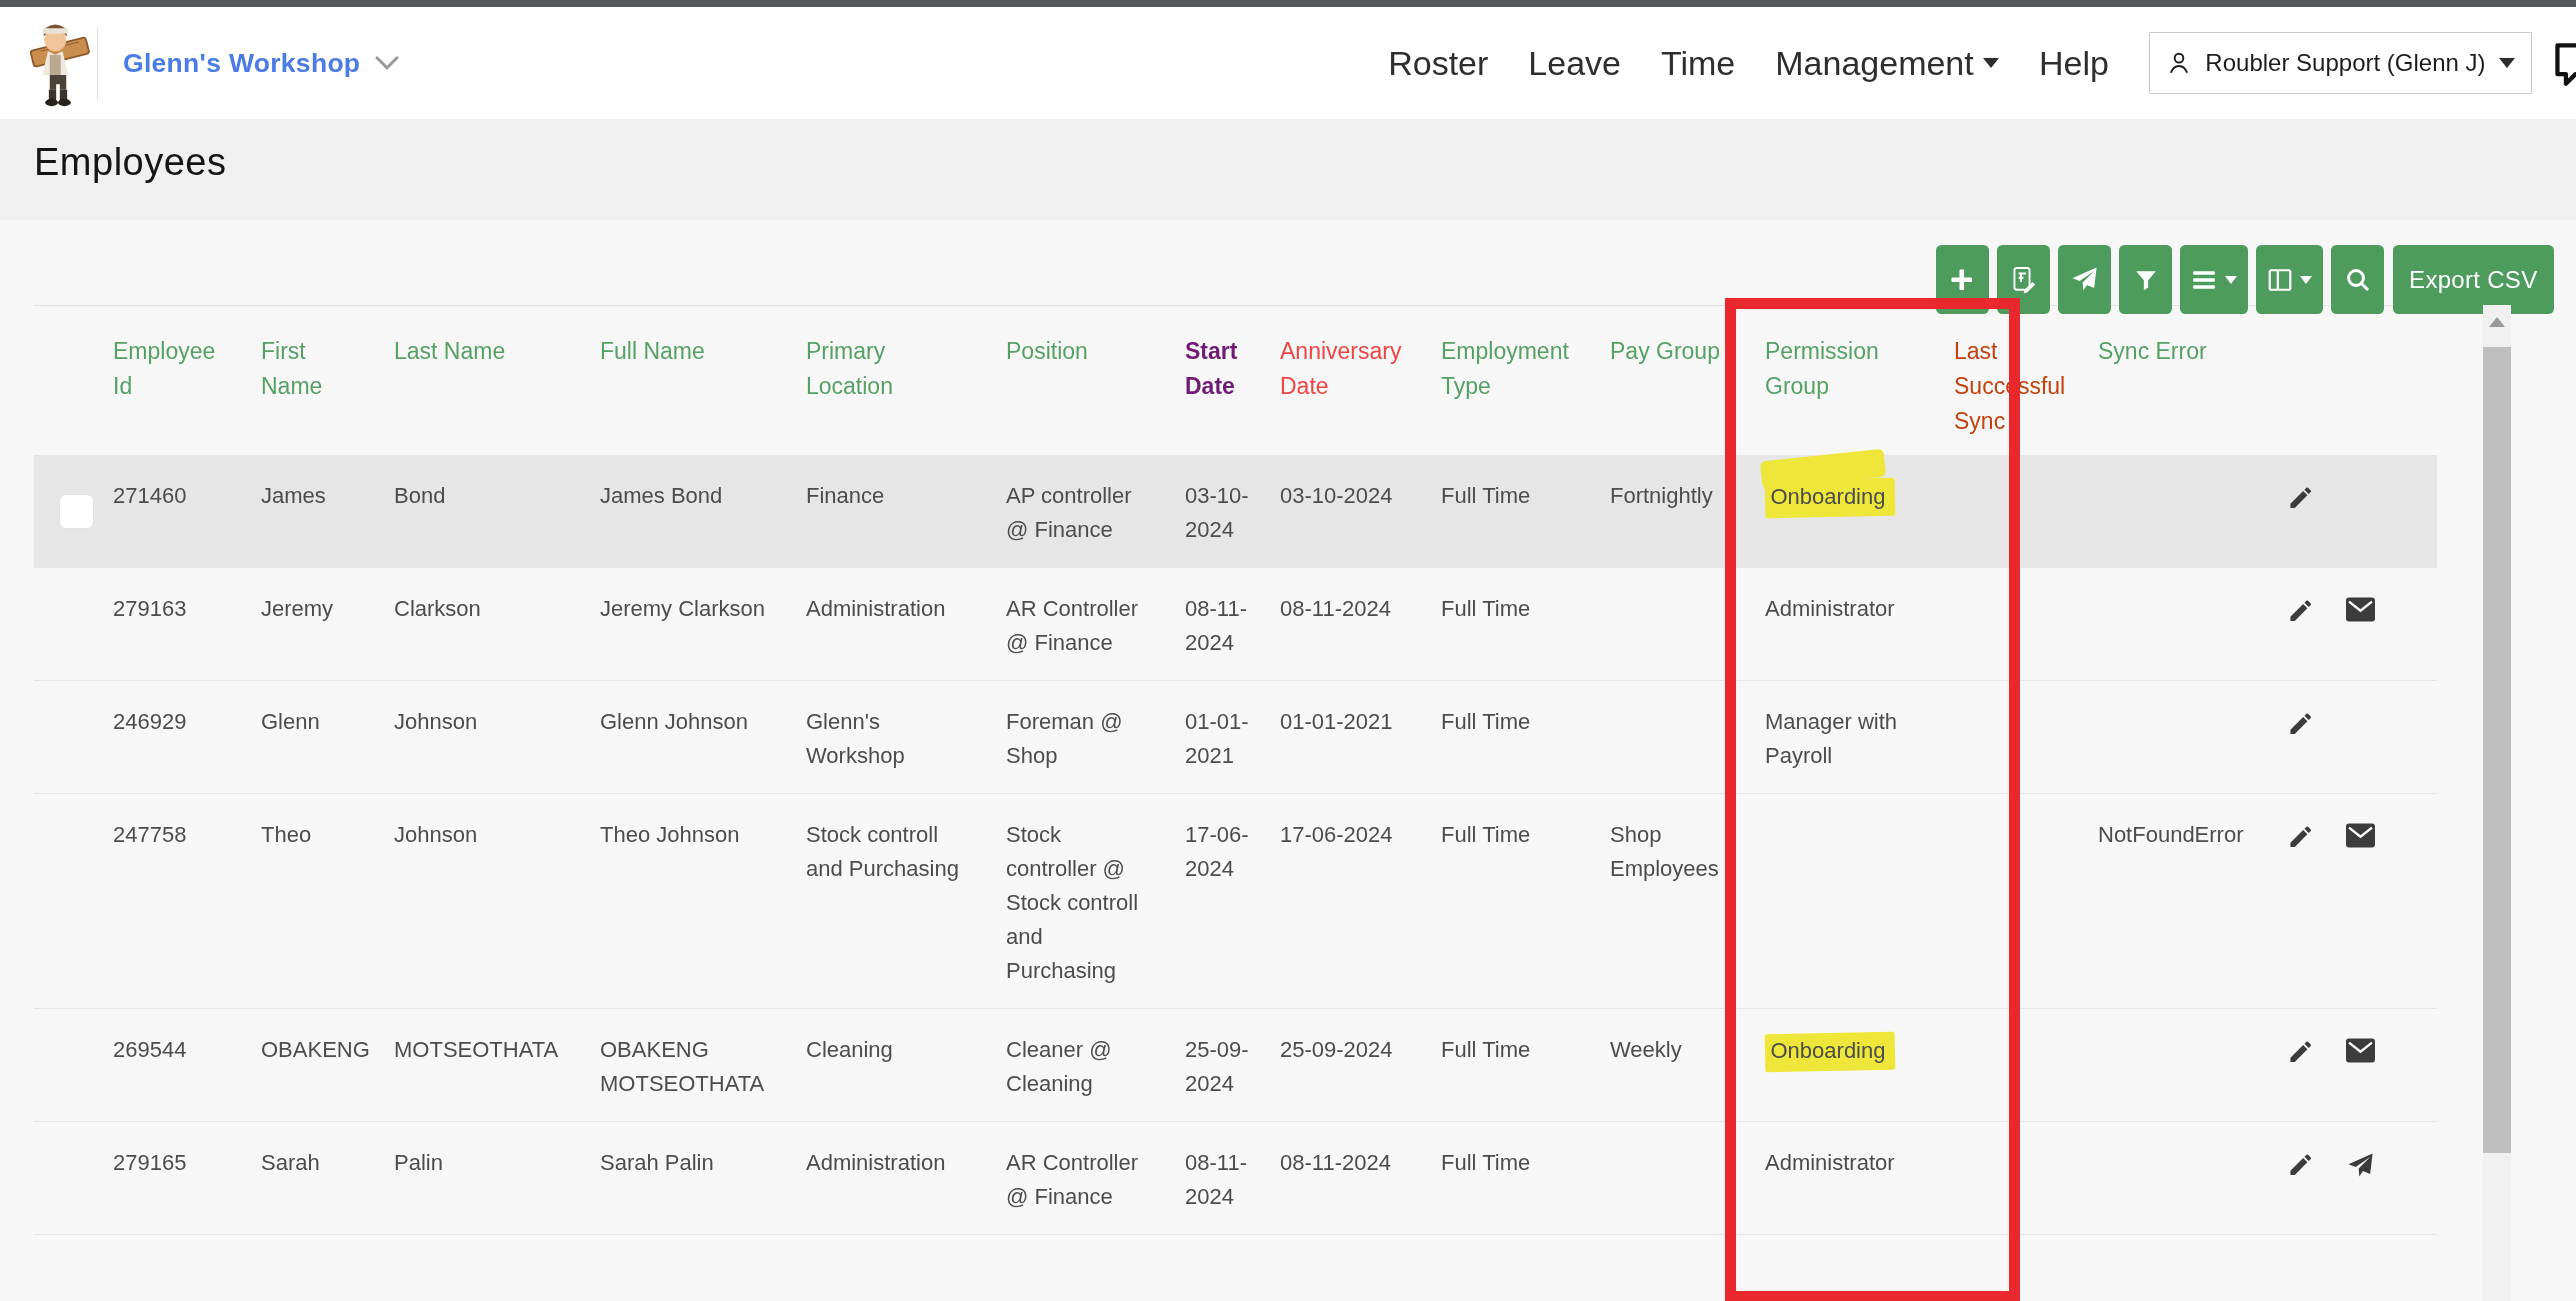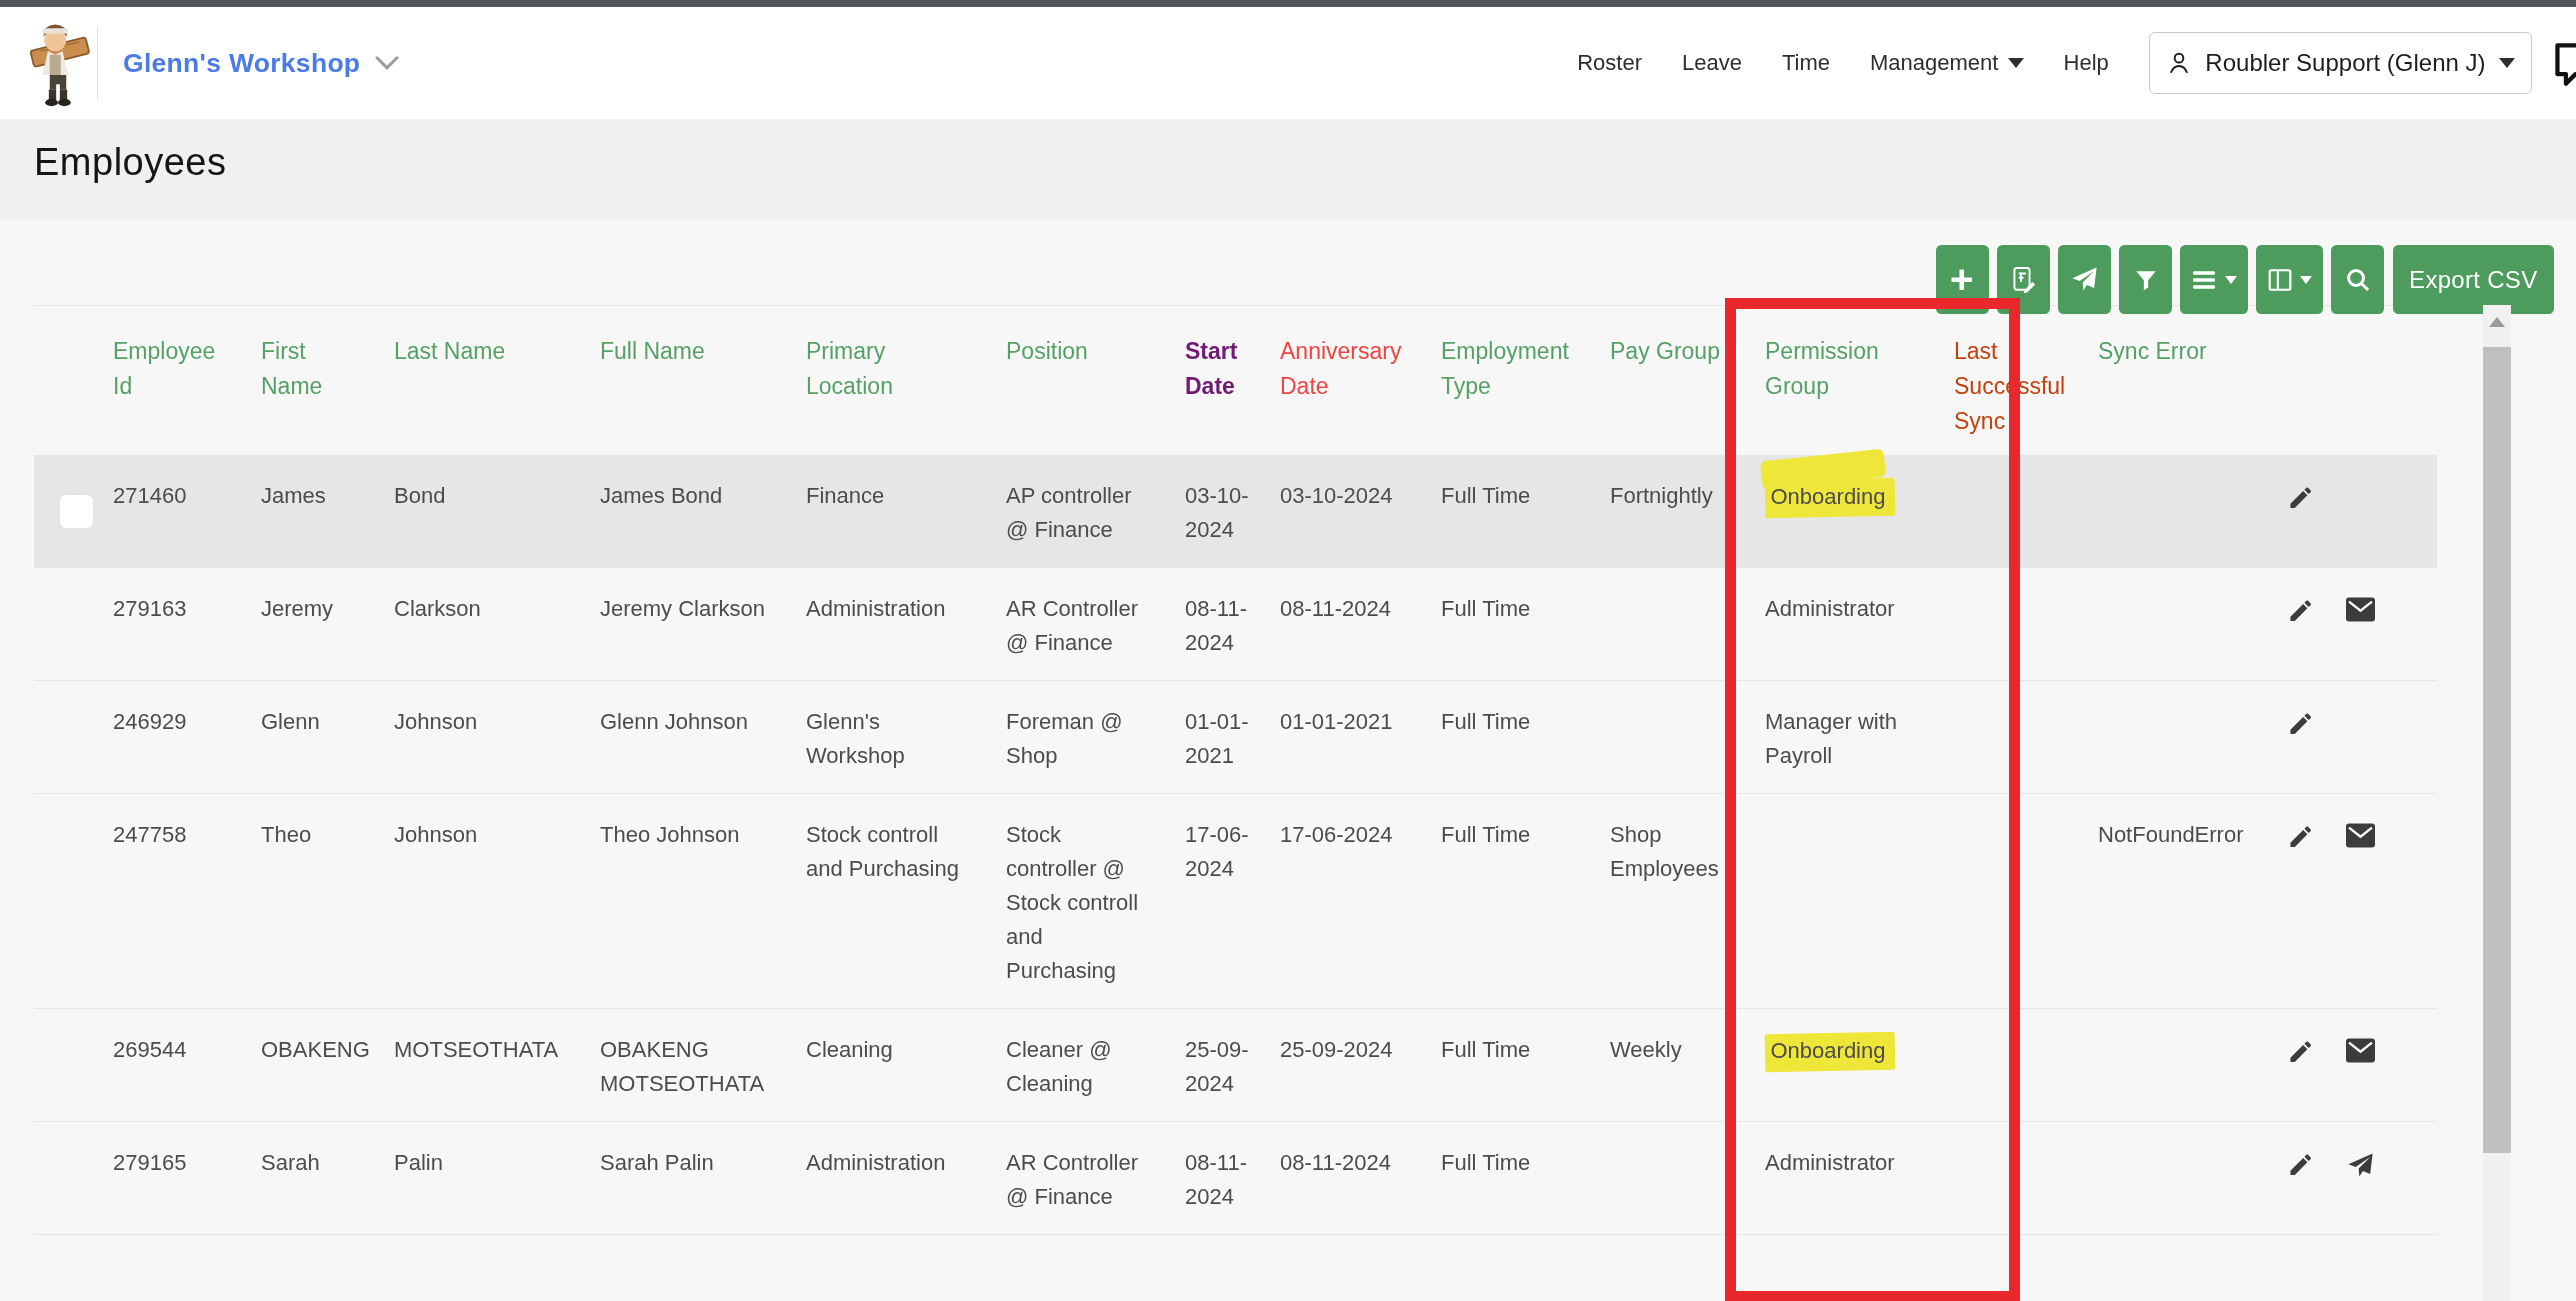--- a/index.html
+++ b/index.html
@@ -9,23 +9,23 @@
     -webkit-font-smoothing:antialiased;
   }
   
   .topstrip{position:absolute;top:0;left:0;width:100%;height:7.3px;background:#54585c;}
   .appbar{position:absolute;top:7.3px;left:0;width:100%;height:112px;background:#ffffff;}
   .logo{position:absolute;left:24px;top:13px;width:68px;height:88px;}
   .logo-divider{position:absolute;left:97px;top:20px;width:0.9px;height:73px;background:#e0e0e0;}
   .workspace{position:absolute;left:123px;top:0;height:112px;display:flex;align-items:center;gap:14.6px;cursor:pointer;}
   .workspace-name{color:#4b7be5;font-weight:bold;font-size:26.5px;letter-spacing:0.3px;}
   .nav{position:absolute;right:44px;top:0;height:112px;display:flex;align-items:center;gap:40px;}
-  .nav-item{font-size:22px;color:#2e2e2e;cursor:pointer;white-space:nowrap;display:flex;align-items:center;gap:9.2px;}
+  .nav-item{font-size:34px;color:#2e2e2e;cursor:pointer;white-space:nowrap;display:flex;align-items:center;gap:9.2px;}
   .caret-down{width:0;height:0;border-left:8.2px solid transparent;border-right:8.2px solid transparent;border-top:10px solid #2e2e2e;display:inline-block;}
-  .account-btn{display:flex;align-items:center;gap:13px;border:0.9px solid #c9c9c9;border-radius:6px;height:60px;padding:0 16.5px;background:#fff;cursor:pointer;font-size:24px;color:#1d1d1d;white-space:nowrap;}
+  .account-btn{display:flex;align-items:center;gap:13px;border:0.9px solid #c9c9c9;border-radius:1px;height:60px;padding:0 16.5px;background:#fff;cursor:pointer;font-size:24px;color:#1d1d1d;white-space:nowrap;}
   .chat-icon{position:absolute;left:2550px;top:31px;}
   
   .pageband{position:absolute;top:119px;left:0;width:100%;height:101px;background:#f0f0f0;}
   .page-title{position:absolute;left:34px;top:22px;font-size:38px;color:#151515;letter-spacing:0.5px;}
   
   .toolbar{position:absolute;top:245px;right:22px;display:flex;gap:8.2px;z-index:2;}
   .tbtn{height:69px;min-width:53px;background:#4d9c5e;border:none;border-radius:5.5px;display:flex;align-items:center;justify-content:center;cursor:pointer;padding:0 11px;gap:7.3px;}
   .tbtn.export{padding:0 16.5px;font-size:24px;color:#fff;font-family:inherit;letter-spacing:0.3px;}
   .caret-white{width:0;height:0;border-left:6.4px solid transparent;border-right:6.4px solid transparent;border-top:8.2px solid #fff;display:inline-block;}
   

